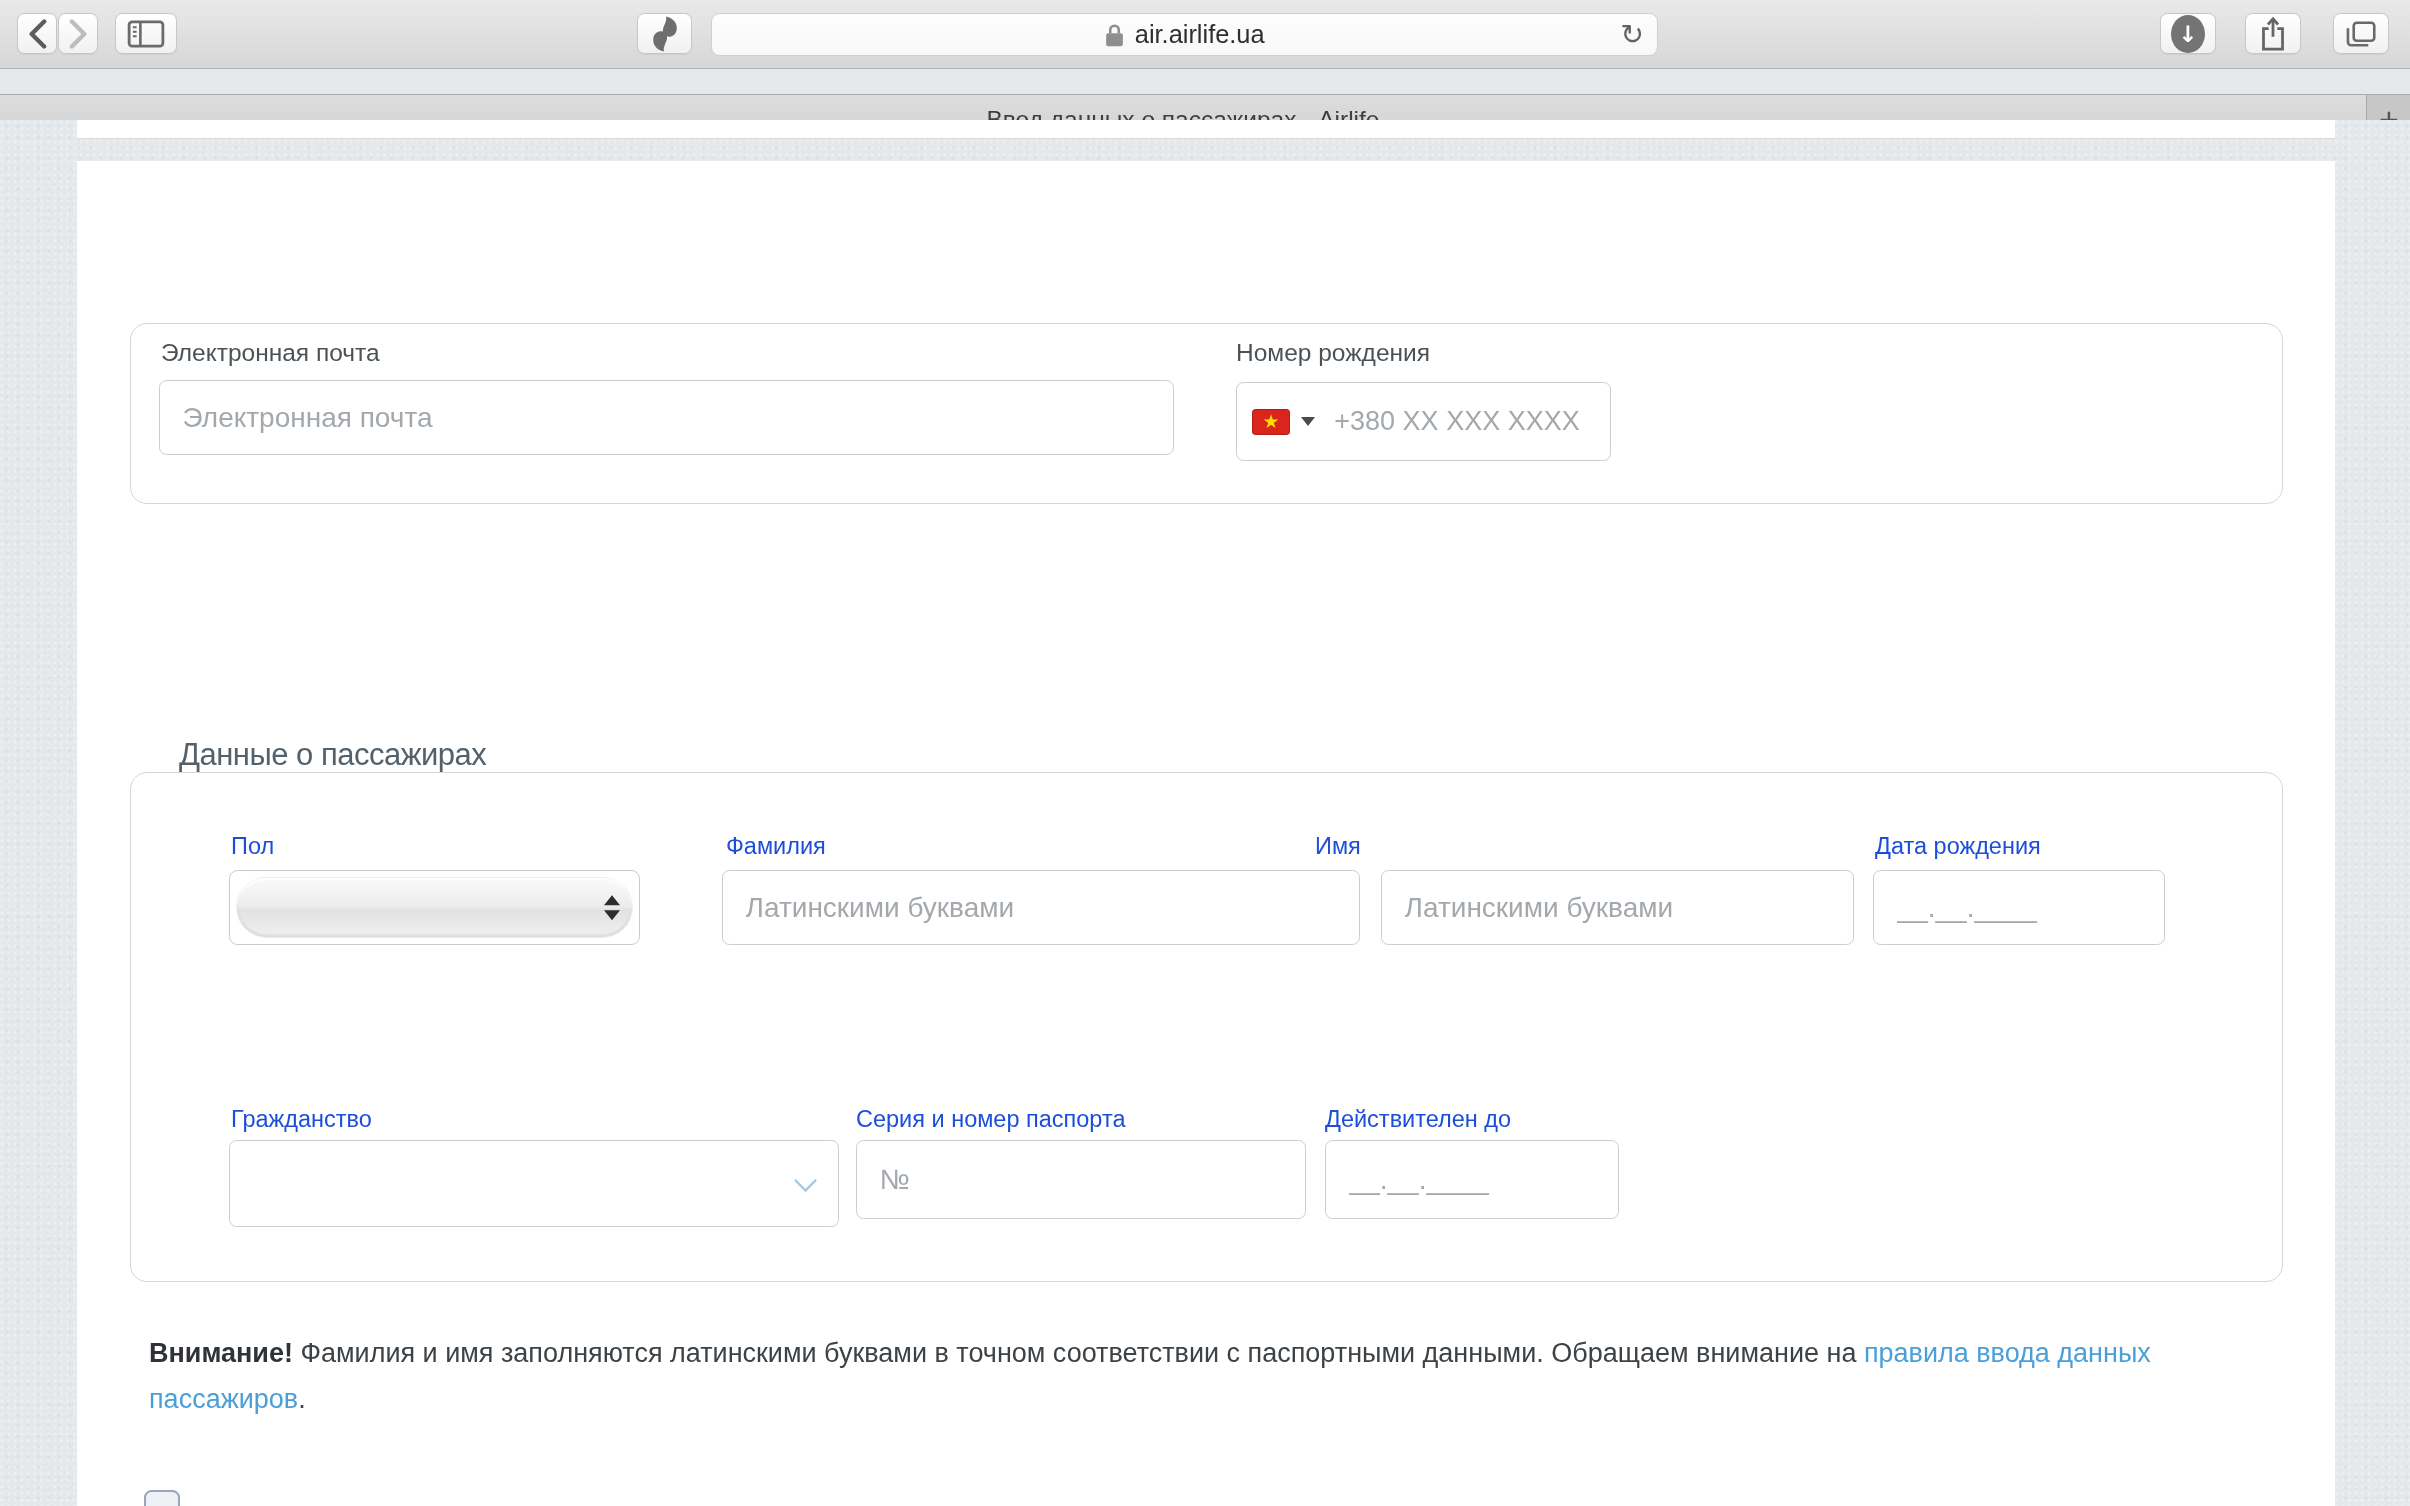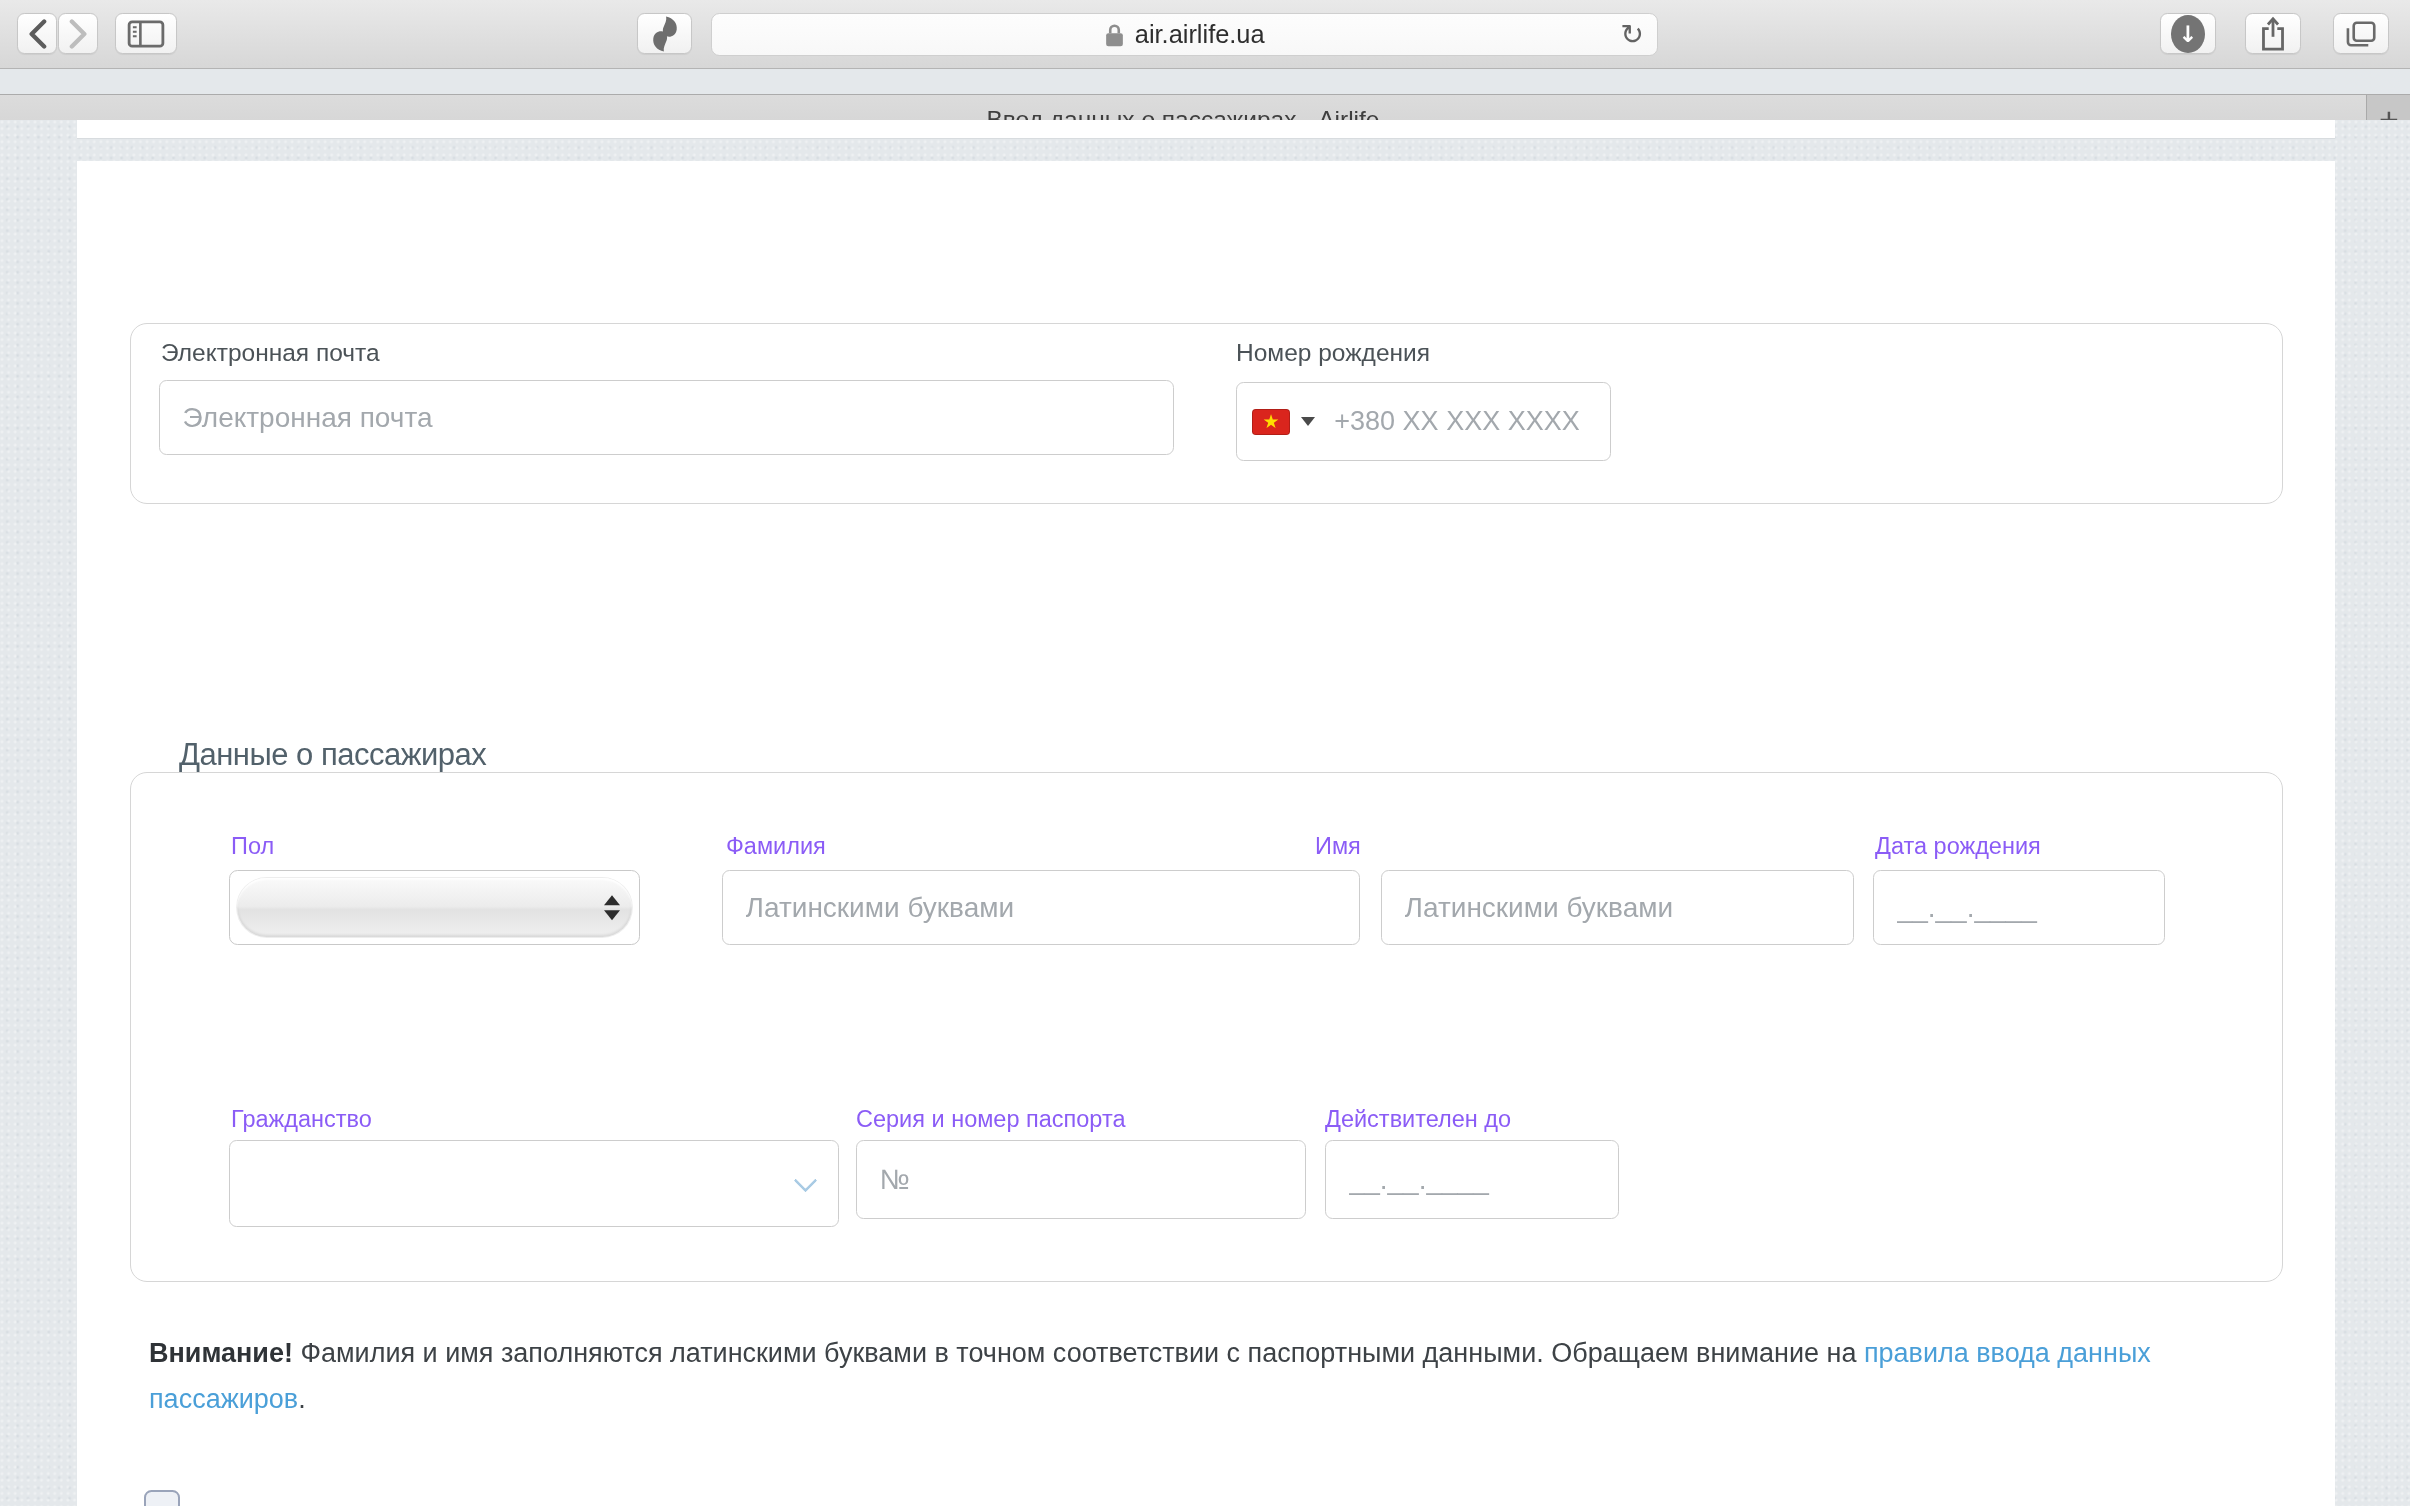--- a/index.html
+++ b/index.html
@@ -61,21 +61,21 @@
   .ptitle { position:absolute; left:60px; top:670px; font-size:29px; font-weight:bold;
     color:#3a4045; white-space:nowrap; }
 
   .panel { position:absolute; left:53px; width:2153px; border:1.9px solid #d6d6d6;
     border-radius:17px; background:#fff; }
   .panel.contact-panel { top:162px; height:181px; }
   .panel.passenger-panel { top:611px; height:510px; }
 
   .lbl { position:absolute; white-space:nowrap; }
   .contact-lbl { font-size:24.5px; color:#4b5257; }
-  .pass-lbl { font-size:23.5px; color:#8b5cf6; }
+  .pass-lbl { font-size:23.5px; color:#1d4ed8; }
 
   .txt-input { position:absolute; border:1.9px solid #cdcdcd; border-radius:7.5px;
     background:#fff; font-size:28px; color:#555; padding:0 22.6px; outline:none;
     font-family:"Liberation Sans","DejaVu Sans",sans-serif; }
   .txt-input::placeholder { color:#a3a8ad; opacity:1; }
 
   
   .email-lbl { left:30px; top:15px; }
   .email-input { left:28px; top:56px; width:1015px; height:75px; }
   .phone-lbl { left:1105px; top:15px; }

